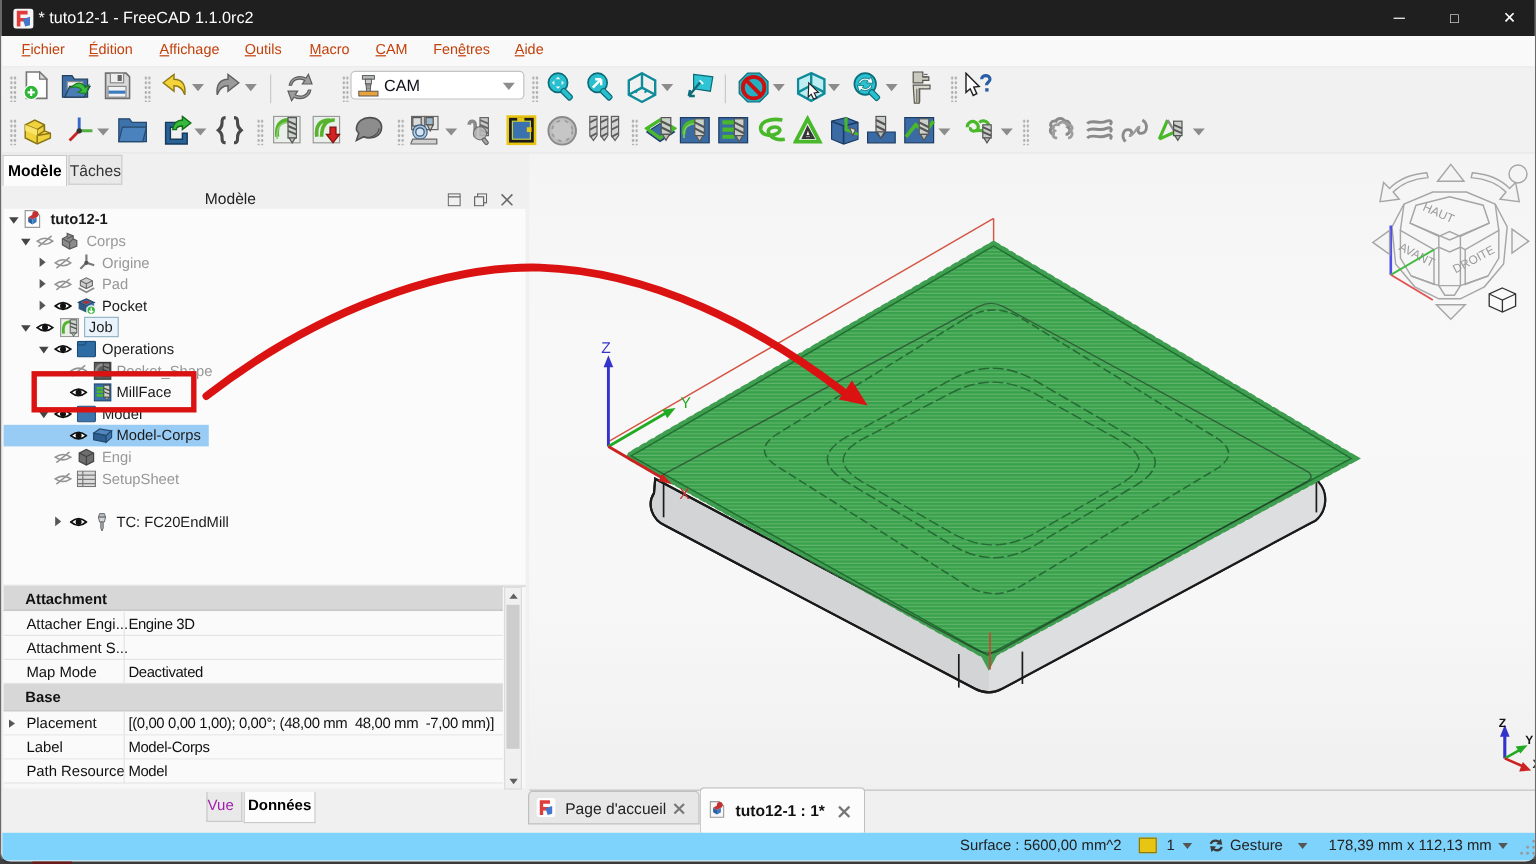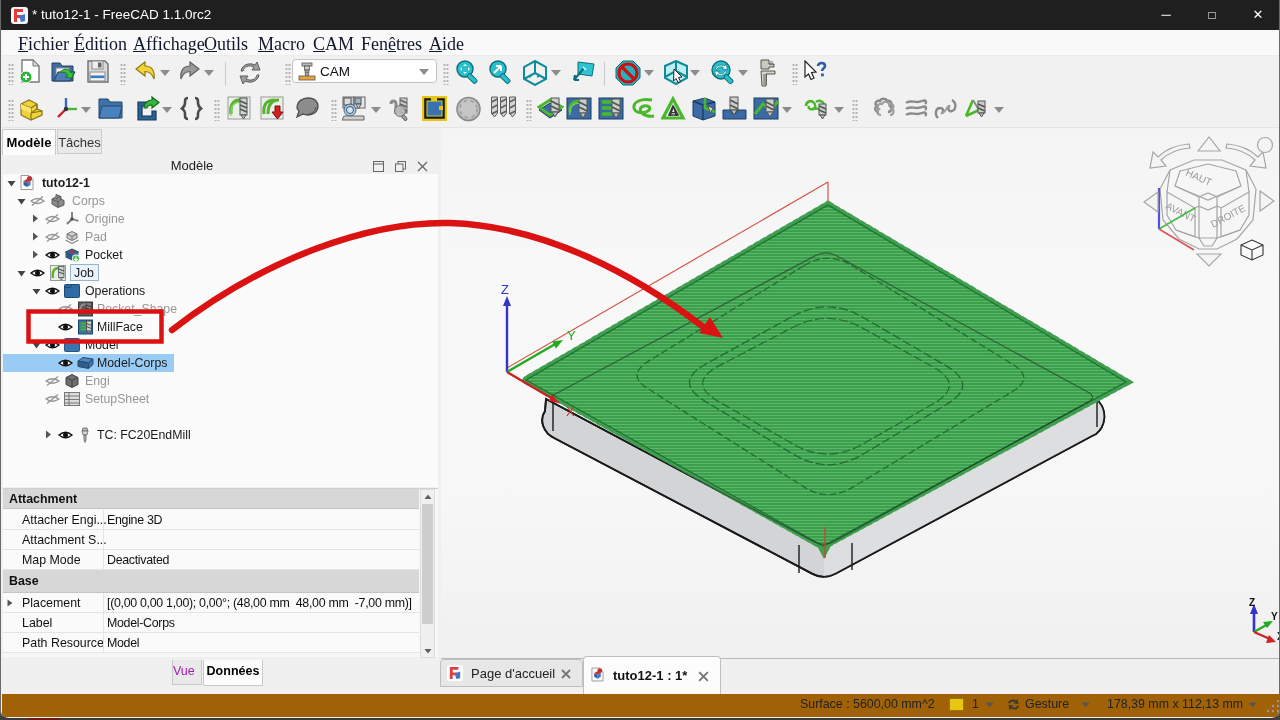--- a/index.html
+++ b/index.html
@@ -5,51 +5,51 @@
 * { margin:0; padding:0; box-sizing:border-box; }
 html,body { width:1280px; height:720px; overflow:hidden; font-family:"Liberation Sans", sans-serif; background:#404040; }
 #app { position:absolute; left:0; top:0; width:1280px; height:720px; background:#f0f0f0; border-left:1px solid #6a6a6a; border-right:1px solid #6a6a6a; border-bottom:2px solid #3a3a3a; border-radius:0 0 9px 9px; overflow:hidden; }
 .abs { position:absolute; }
 
 #titlebar { position:absolute; left:0; top:0; width:1280px; height:30px; background:#1f1f1f; }
 #titletext { position:absolute; left:31px; top:7px; color:#ffffff; font-size:13.5px; }
 .winbtn { position:absolute; top:0; width:46px; height:30px; color:#ffffff; text-align:center; line-height:30px; font-size:13px; }
 
 #menubar { position:absolute; left:1px; top:30px; width:1278px; height:26px; background:#f9f9f9; border-bottom:1px solid #ececec; }
-.menuitem { position:absolute; top:4px; font-size:18px; color:#0f172a;font-family:Liberation Serif, serif; }
+.menuitem { position:absolute; top:4px; font-size:12px; color:#c2410c; }
 .menuitem u { text-decoration:underline; }
 
 #toolbar1 { position:absolute; left:1px; top:57px; width:1278px; height:35px; background:#f1f1f1; }
 #toolbar2 { position:absolute; left:1px; top:92px; width:1278px; height:36px; background:#f1f1f1; border-bottom:1px solid #e4e4e4; }
 .tbi { position:absolute; }
 .grip { position:absolute; width:6px; height:22px;
   background-image:radial-gradient(circle, #b0b0b0 1px, transparent 1.2px);
   background-size:3px 4px; }
 .tbsep { position:absolute; width:1px; height:24px; background:#c9c9c9; }
 .dd { position:absolute; width:0; height:0; border-left:5px solid transparent; border-right:5px solid transparent; border-top:6px solid #8c8c8c; }
 
 #docktabs { position:absolute; left:1px; top:128px; width:437px; height:27px; background:#f0f0f0; }
 .dtab { position:absolute; top:1px; height:26px; font-size:13px; text-align:center; line-height:25px; }
 #paneltitle { position:absolute; left:1px; top:155px; width:380px; height:22px; background:#f0f0f0; font-size:13px; color:#222; text-align:center; line-height:22px; }
 #tree { position:absolute; left:2px; top:174px; width:435px; height:313px; background:#fbfbfb; font-size:12.3px; color:#1a1a1a; }
 .trow { position:absolute; height:18px; line-height:18px; white-space:nowrap; }
 .gray { color:#979797; }
 
 #props { position:absolute; left:2px; top:488px; width:435px; height:169px; background:#f7f7f7; border-top:1px solid #cfcfcf; font-size:12.4px; }
-.phead { position:absolute; left:0; width:416px; height:20px; background:#d7d7d7; border-bottom:1px solid #c4c4c4; font-weight:bold; color:#111; line-height:20px; padding-left:6px; }
+.phead { position:absolute; left:0; width:416px; height:20px; background:#d7d7d7; border-bottom:1px solid #c4c4c4; font-weight:bold; color:#111; line-height:20px; padding-left:18px; }
 .prow { position:absolute; left:0; width:416px; height:20px; border-bottom:1px solid #e4e4e4; line-height:20px; color:#111; background:#fafafa; }
 .plabel { position:absolute; left:19px; top:0; width:84px; overflow:hidden; white-space:nowrap; }
 .pval { position:absolute; left:104px; top:0; white-space:nowrap; letter-spacing:-0.3px; }
 .pcol { position:absolute; left:100px; top:0; width:1px; height:20px; background:#e4e4e4; }
 
 #viewport { position:absolute; left:440px; top:128px; width:839px; height:531px; background:linear-gradient(180deg,#f4f4f4 0%, #f8f8f8 30%, #f7f7f7 70%, #f0f0f0 100%); border-bottom:1px solid #b8b8b8; }
 
 #doctabs { position:absolute; left:1px; top:659px; width:1278px; height:35px; background:#f0f0f0; }
 
-#statusbar { position:absolute; left:1px; top:694px; width:1278px; height:23px; background:#a16207; font-size:12.4px; color:#222; }
+#statusbar { position:absolute; left:1px; top:694px; width:1278px; height:23px; background:#7dd3fc; font-size:12.4px; color:#222; }
 #overlay { position:absolute; left:0; top:0; width:1280px; height:720px; pointer-events:none; z-index:50; }
 </style>
 </head>
 <body>
 <div id="app">
 
   <div id="titlebar">
     <svg class="abs" style="left:10px;top:7px" width="17" height="17" viewBox="0 0 17 17">
       <rect x="0" y="0" width="17" height="17" rx="3" fill="#f5f5f5"></rect>
       <path d="M3 2 h9 v3 h-6 v3 h5 v3 h-5 v4 h-3 z" fill="#e03c3c"></path>

